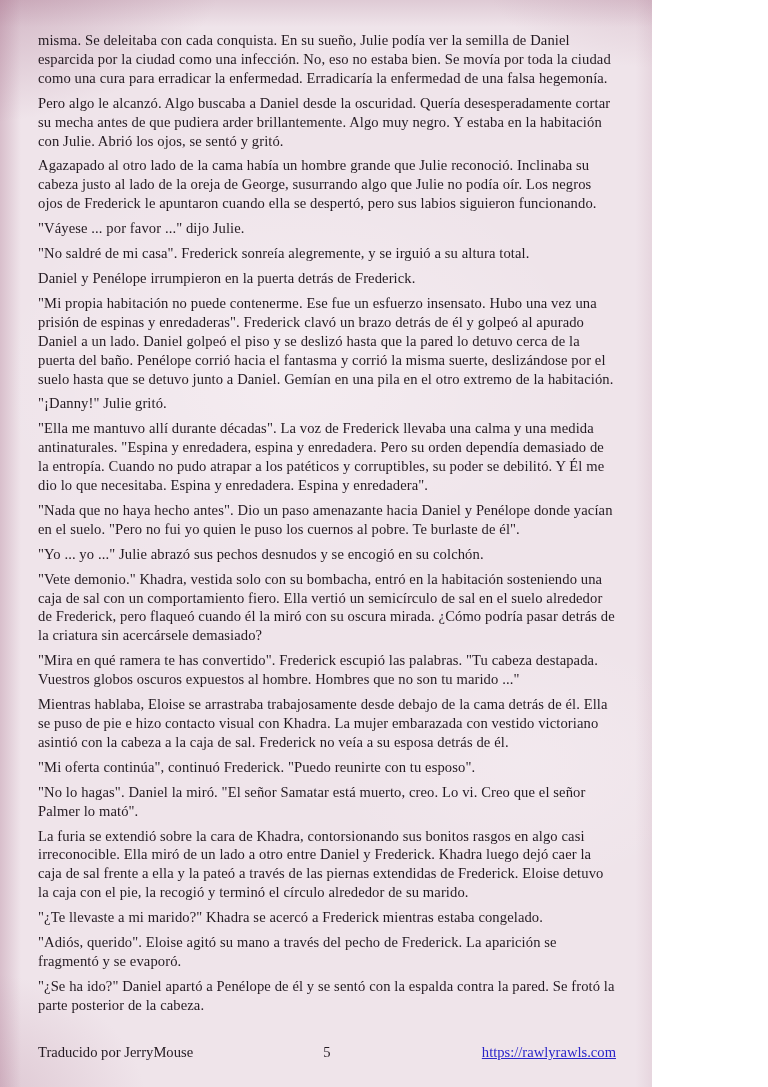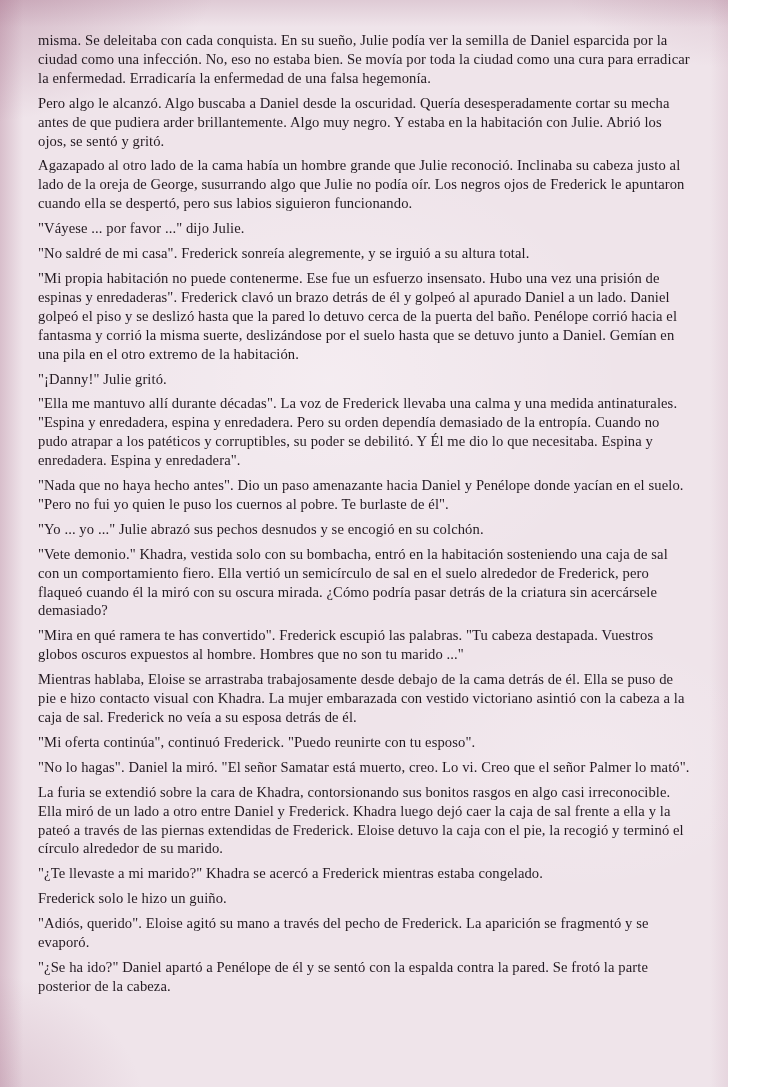--- a/index.html
+++ b/index.html
@@ -4,21 +4,21 @@
 <style>
   html, body { margin: 0; padding: 0; }
   body {
     width: 768px;
     height: 1087px;
     overflow: hidden;
     font-family: "Liberation Serif", "DejaVu Serif", serif;
   }
   .page {
     position: relative;
-    width: 728px;
+    width: 652px;
     height: 1087px;
     box-sizing: border-box;
     background-color: #efe4ea;
     background-image:
       radial-gradient(ellipse 430px 270px at -6% -4%, rgba(166,112,139,0.55), rgba(166,112,139,0) 62%),
       radial-gradient(ellipse 300px 150px at 102% -2%, rgba(178,128,152,0.30), rgba(178,128,152,0) 60%),
       linear-gradient(90deg, rgba(172,118,144,0.34), rgba(172,118,144,0) 3.2%),
       linear-gradient(180deg, rgba(165,112,138,0.22), rgba(165,112,138,0) 2.5%),
       radial-gradient(ellipse 280px 220px at -4% 102%, rgba(172,118,144,0.30), rgba(172,118,144,0) 62%),
       linear-gradient(270deg, rgba(178,128,152,0.14), rgba(178,128,152,0) 2.5%),
@@ -61,30 +61,35 @@
 </head>
 <body>
 
 <div class="page">
   <div class="content">
     <p>misma. Se deleitaba con cada conquista. En su sueño, Julie podía ver la semilla de Daniel esparcida por la ciudad como una infección. No, eso no estaba bien. Se movía por toda la ciudad como una cura para erradicar la enfermedad. Erradicaría la enfermedad de una falsa hegemonía.</p>
     <p>Pero algo le alcanzó. Algo buscaba a Daniel desde la oscuridad. Quería desesperadamente cortar su mecha antes de que pudiera arder brillantemente. Algo muy negro. Y estaba en la habitación con Julie. Abrió los ojos, se sentó y gritó.</p>
     <p>Agazapado al otro lado de la cama había un hombre grande que Julie reconoció. Inclinaba su cabeza justo al lado de la oreja de George, susurrando algo que Julie no podía oír. Los negros ojos de Frederick le apuntaron cuando ella se despertó, pero sus labios siguieron funcionando.</p>
     <p>"Váyese ... por favor ..." dijo Julie.</p>
     <p>"No saldré de mi casa". Frederick sonreía alegremente, y se irguió a su altura total.</p>
+    <p>Daniel y Penélope irrumpieron en la puerta detrás de Frederick.</p>
     <p>"Mi propia habitación no puede contenerme. Ese fue un esfuerzo insensato. Hubo una vez una prisión de espinas y enredaderas". Frederick clavó un brazo detrás de él y golpeó al apurado Daniel a un lado. Daniel golpeó el piso y se deslizó hasta que la pared lo detuvo cerca de la puerta del baño. Penélope corrió hacia el fantasma y corrió la misma suerte, deslizándose por el suelo hasta que se detuvo junto a Daniel. Gemían en una pila en el otro extremo de la habitación.</p>
     <p>"¡Danny!" Julie gritó.</p>
     <p>"Ella me mantuvo allí durante décadas". La voz de Frederick llevaba una calma y una medida antinaturales. "Espina y enredadera, espina y enredadera. Pero su orden dependía demasiado de la entropía. Cuando no pudo atrapar a los patéticos y corruptibles, su poder se debilitó. Y Él me dio lo que necesitaba. Espina y enredadera. Espina y enredadera".</p>
     <p>"Nada que no haya hecho antes". Dio un paso amenazante hacia Daniel y Penélope donde yacían en el suelo. "Pero no fui yo quien le puso los cuernos al pobre. Te burlaste de él".</p>
     <p>"Yo ... yo ..." Julie abrazó sus pechos desnudos y se encogió en su colchón.</p>
     <p>"Vete demonio." Khadra, vestida solo con su bombacha, entró en la habitación sosteniendo una caja de sal con un comportamiento fiero. Ella vertió un semicírculo de sal en el suelo alrededor de Frederick, pero flaqueó cuando él la miró con su oscura mirada. ¿Cómo podría pasar detrás de la criatura sin acercársele demasiado?</p>
     <p>"Mira en qué ramera te has convertido". Frederick escupió las palabras. "Tu cabeza destapada. Vuestros globos oscuros expuestos al hombre. Hombres que no son tu marido ..."</p>
     <p>Mientras hablaba, Eloise se arrastraba trabajosamente desde debajo de la cama detrás de él. Ella se puso de pie e hizo contacto visual con Khadra. La mujer embarazada con vestido victoriano asintió con la cabeza a la caja de sal. Frederick no veía a su esposa detrás de él.</p>
     <p>"Mi oferta continúa", continuó Frederick. "Puedo reunirte con tu esposo".</p>
     <p>"No lo hagas". Daniel la miró. "El señor Samatar está muerto, creo. Lo vi. Creo que el señor Palmer lo mató".</p>
     <p>La furia se extendió sobre la cara de Khadra, contorsionando sus bonitos rasgos en algo casi irreconocible. Ella miró de un lado a otro entre Daniel y Frederick. Khadra luego dejó caer la caja de sal frente a ella y la pateó a través de las piernas extendidas de Frederick. Eloise detuvo la caja con el pie, la recogió y terminó el círculo alrededor de su marido.</p>
     <p>"¿Te llevaste a mi marido?" Khadra se acercó a Frederick mientras estaba congelado.</p>
-    <p>Frederick solo le hizo un guiño.</p>
     <p>"Adiós, querido". Eloise agitó su mano a través del pecho de Frederick. La aparición se fragmentó y se evaporó.</p>
     <p>"¿Se ha ido?" Daniel apartó a Penélope de él y se sentó con la espalda contra la pared. Se frotó la parte posterior de la cabeza.</p>
   </div>
 
+  <div class="footer">
+    <span class="translator">Traducido por JerryMouse</span>
+    <span class="page-number">5</span>
+    <a class="site-link" href="#">https://rawlyrawls.com</a>
+  </div>
 </div>
 
 </body></html>

